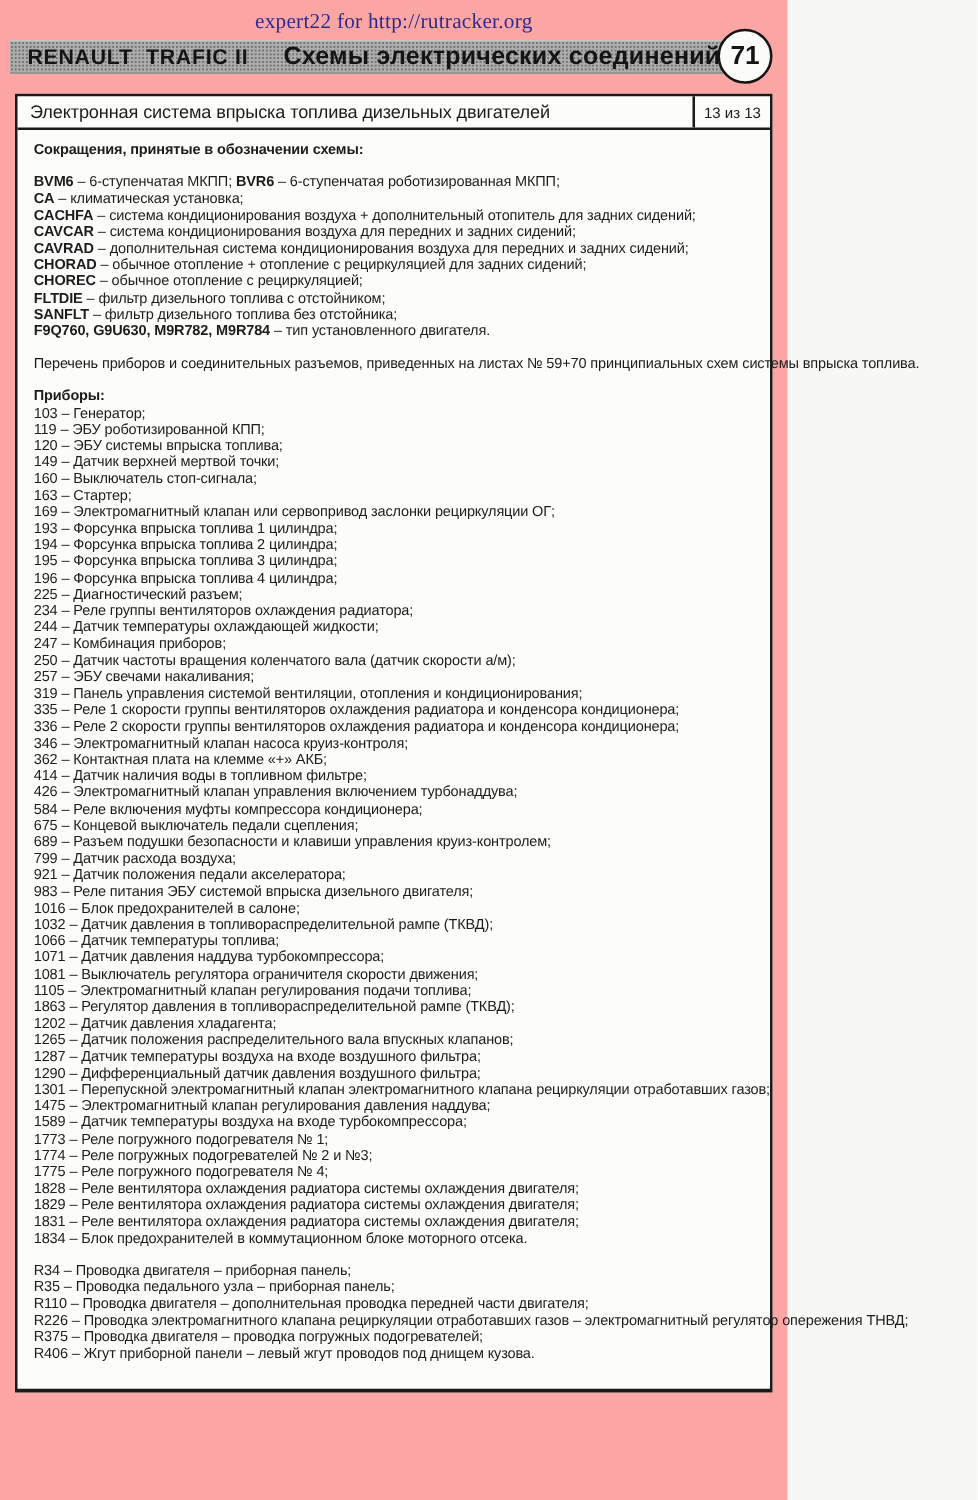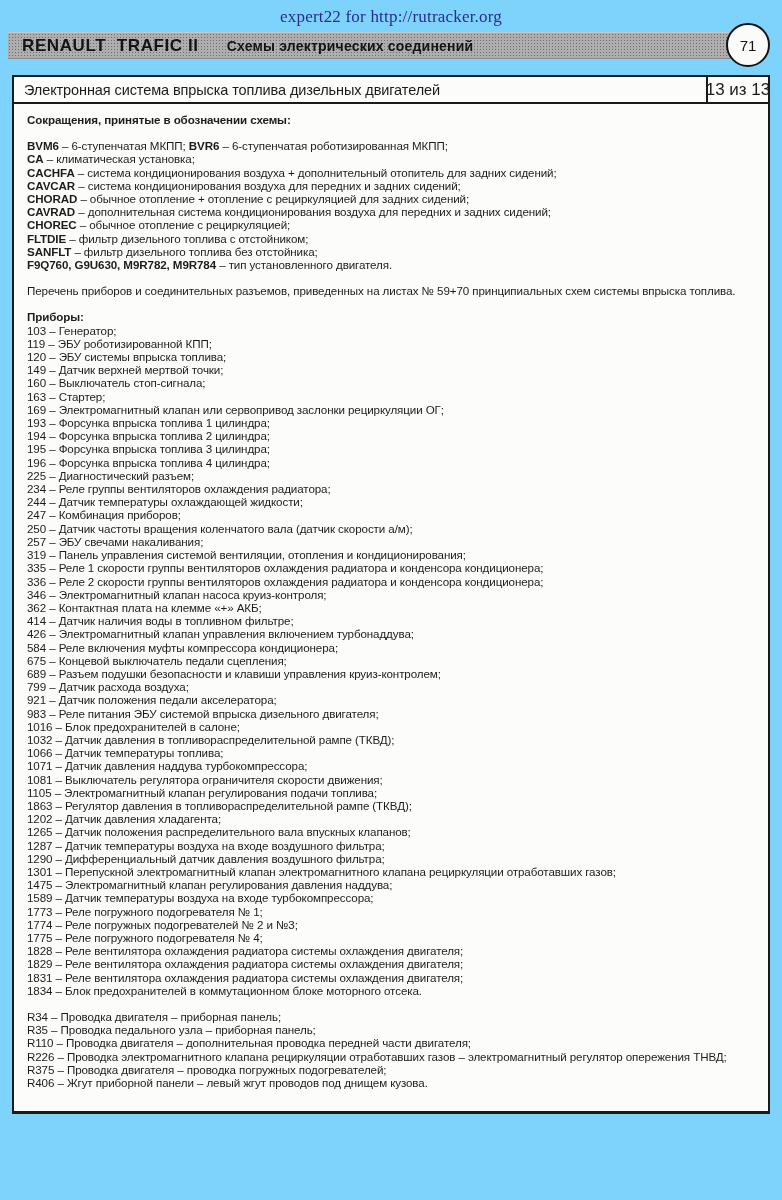--- a/index.html
+++ b/index.html
@@ -10,23 +10,23 @@
   body {
     width: 782px;
     height: 1200px;
     position: relative;
     overflow: hidden;
     font-family: "Liberation Sans", sans-serif;
     color: #1c1c1c;
     -webkit-font-smoothing: antialiased;
   }
   .page {
-    width: 782px;
+    width: 630px;
     height: 1200px;
-    background: #7dd3fc;
+    background: #fca5a5;
   }
 
   
   .watermark {
     text-align: center;
     padding-top: 7px;
     font-family: "Liberation Serif", serif;
     font-size: 17px;
     color: #2b2b8e;
     letter-spacing: 0.2px;
@@ -56,39 +56,39 @@
   }
   .brand {
     font-weight: bold;
     font-size: 17px;
     color: #141414;
     letter-spacing: 0.6px;
     white-space: pre;
   }
   .section-name {
     font-weight: bold;
-    font-size: 14px;
+    font-size: 20px;
     color: #141414;
     margin-left: 28px;
     letter-spacing: 0.2px;
   }
   .page-badge {
     position: absolute;
     right: -8px;
     top: -8px;
     width: 40px;
     height: 40px;
     background: #fbfbfa;
     border: 2.5px solid #141414;
     border-radius: 50%;
     display: flex;
     align-items: center;
     justify-content: center;
-    font-weight: normal;
-    font-size: 15px;
+    font-weight: bold;
+    font-size: 21px;
     color: #141414;
     z-index: 2;
   }
 
   
   .sheet {
     margin: 16px 12px 0 12px;
     border: 2px solid #1a1a1a;
     border-bottom-width: 3px;
     background: #fcfcfb;
@@ -103,21 +103,21 @@
     padding: 5px 8px 4px 10px;
     font-size: 14.5px;
     letter-spacing: -0.1px;
   }
   .sheet-pages {
     width: 60px;
     border-left: 2px solid #1a1a1a;
     display: flex;
     align-items: center;
     justify-content: center;
-    font-size: 17px;
+    font-size: 12px;
     white-space: nowrap;
     margin-left: 28px;
   }
 
   .content {
     padding: 9px 10px 22px 13px;
     font-size: 11.6px;
     line-height: 13.2px;
     letter-spacing: -0.1px;
   }
@@ -163,22 +163,22 @@
 
       <div class="line plain-heading">Сокращения, принятые в обозначении схемы:</div>
 
       <div class="gap"></div>
 
       <div>
           <div class="line"><b>BVM6</b><span> – 6-ступенчатая МКПП; </span><b>BVR6</b><span> – 6-ступенчатая роботизированная МКПП;</span></div>
           <div class="line"><b>CA</b><span> – климатическая установка;</span></div>
           <div class="line"><b>CACHFA</b><span> – система кондиционирования воздуха + дополнительный отопитель для задних сидений;</span></div>
           <div class="line"><b>CAVCAR</b><span> – система кондиционирования воздуха для передних и задних сидений;</span></div>
+          <div class="line"><b>CAVRAD</b><span> – дополнительная система кондиционирования воздуха для передних и задних сидений;</span></div>
           <div class="line"><b>CHORAD</b><span> – обычное отопление + отопление с рециркуляцией для задних сидений;</span></div>
-          <div class="line"><b>CAVRAD</b><span> – дополнительная система кондиционирования воздуха для передних и задних сидений;</span></div>
           <div class="line"><b>CHOREC</b><span> – обычное отопление с рециркуляцией;</span></div>
           <div class="line"><b>FLTDIE</b><span> – фильтр дизельного топлива с отстойником;</span></div>
           <div class="line"><b>SANFLT</b><span> – фильтр дизельного топлива без отстойника;</span></div>
           <div class="line"><b>F9Q760, G9U630, M9R782, M9R784</b><span> – тип установленного двигателя.</span></div>
         </div>
 
       <div class="gap"></div>
 
       <div class="line">Перечень приборов и соединительных разъемов, приведенных на листах № 59+70 принципиальных схем системы впрыска топлива.</div>
 

